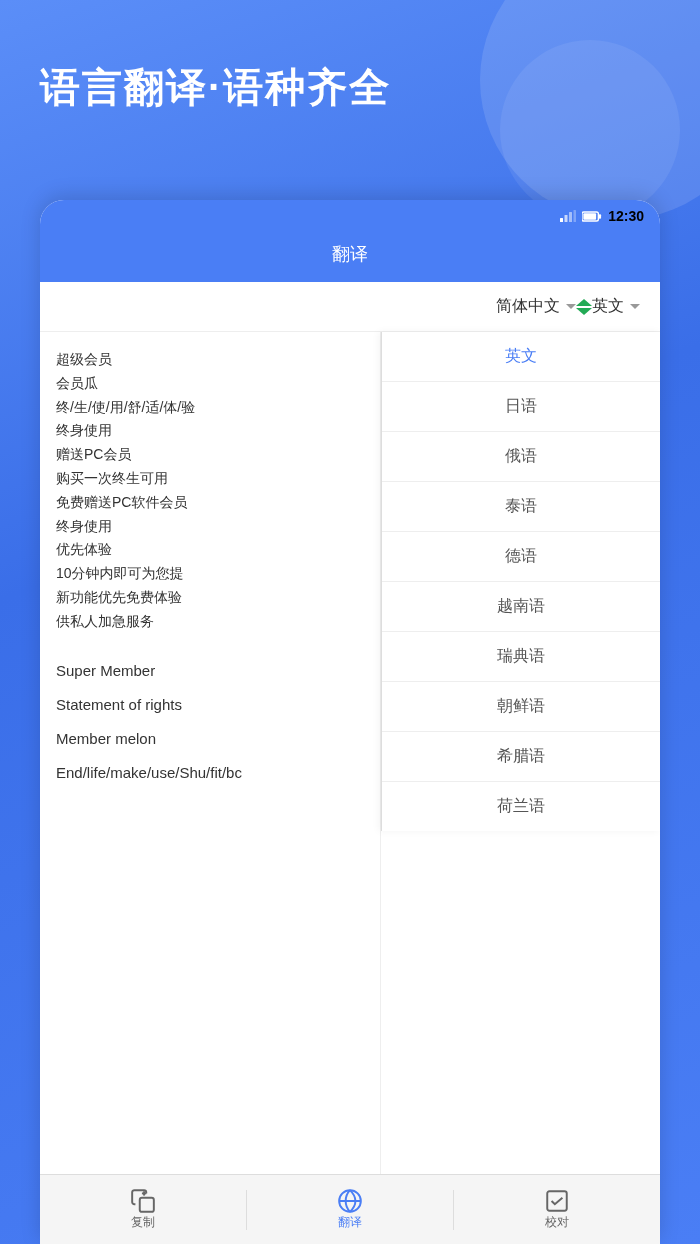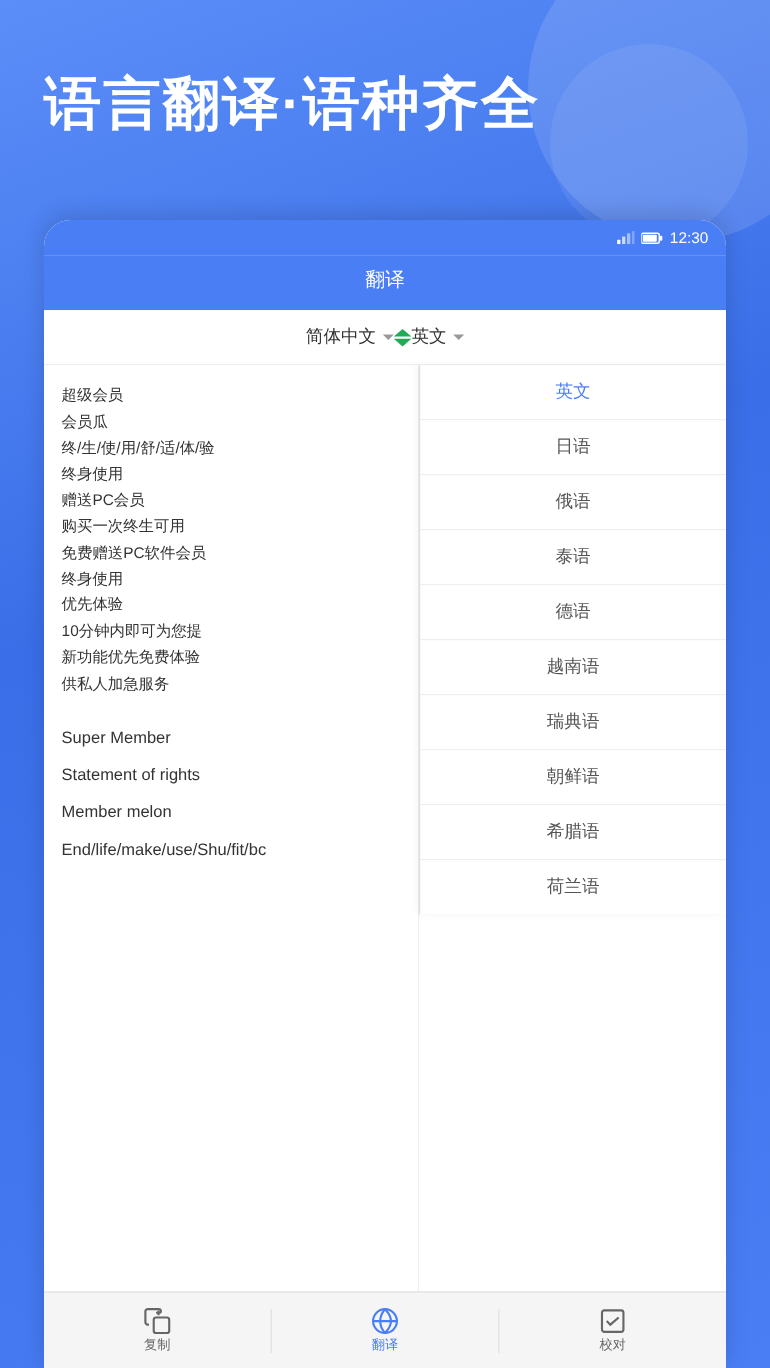--- a/index.html
+++ b/index.html
@@ -44,21 +44,21 @@
     }
 
     
     .header-area {
       position: relative;
       z-index: 2;
       padding: 60px 40px 30px;
     }
 
     .header-title {
-      font-size: 52px;
+      font-size: 40px;
       font-weight: 700;
       color: #fff;
       letter-spacing: 2px;
     }
 
     
     .phone-frame {
       position: absolute;
       top: 200px;
       left: 40px;
@@ -87,44 +87,44 @@
       display: inline-block;
     }
 
     .battery-icon {
       width: 20px;
       height: 11px;
       display: inline-block;
     }
 
     .status-time {
-      color: #ffffff;
+      color: #000000;
       font-size: 14px;
-      font-weight: 400;
+      font-weight: 700;
       text-align: right;
     }
 
     
     .app-topbar {
       background: #4a7ef5;
       text-align: center;
       padding: 10px 0 16px;
     }
 
     .app-topbar-title {
       color: #fff;
       font-size: 18px;
       font-weight: 500;
     }
 
     
     .lang-selector-row {
       display: flex;
       align-items: center;
-      justify-content: center;
+      justify-content: flex-end;
       padding: 14px 20px;
       background: #fff;
       border-bottom: 1px solid #eee;
     }
 
     .lang-selector-left {
       display: flex;
       align-items: center;
       gap: 4px;
       font-size: 16px;

